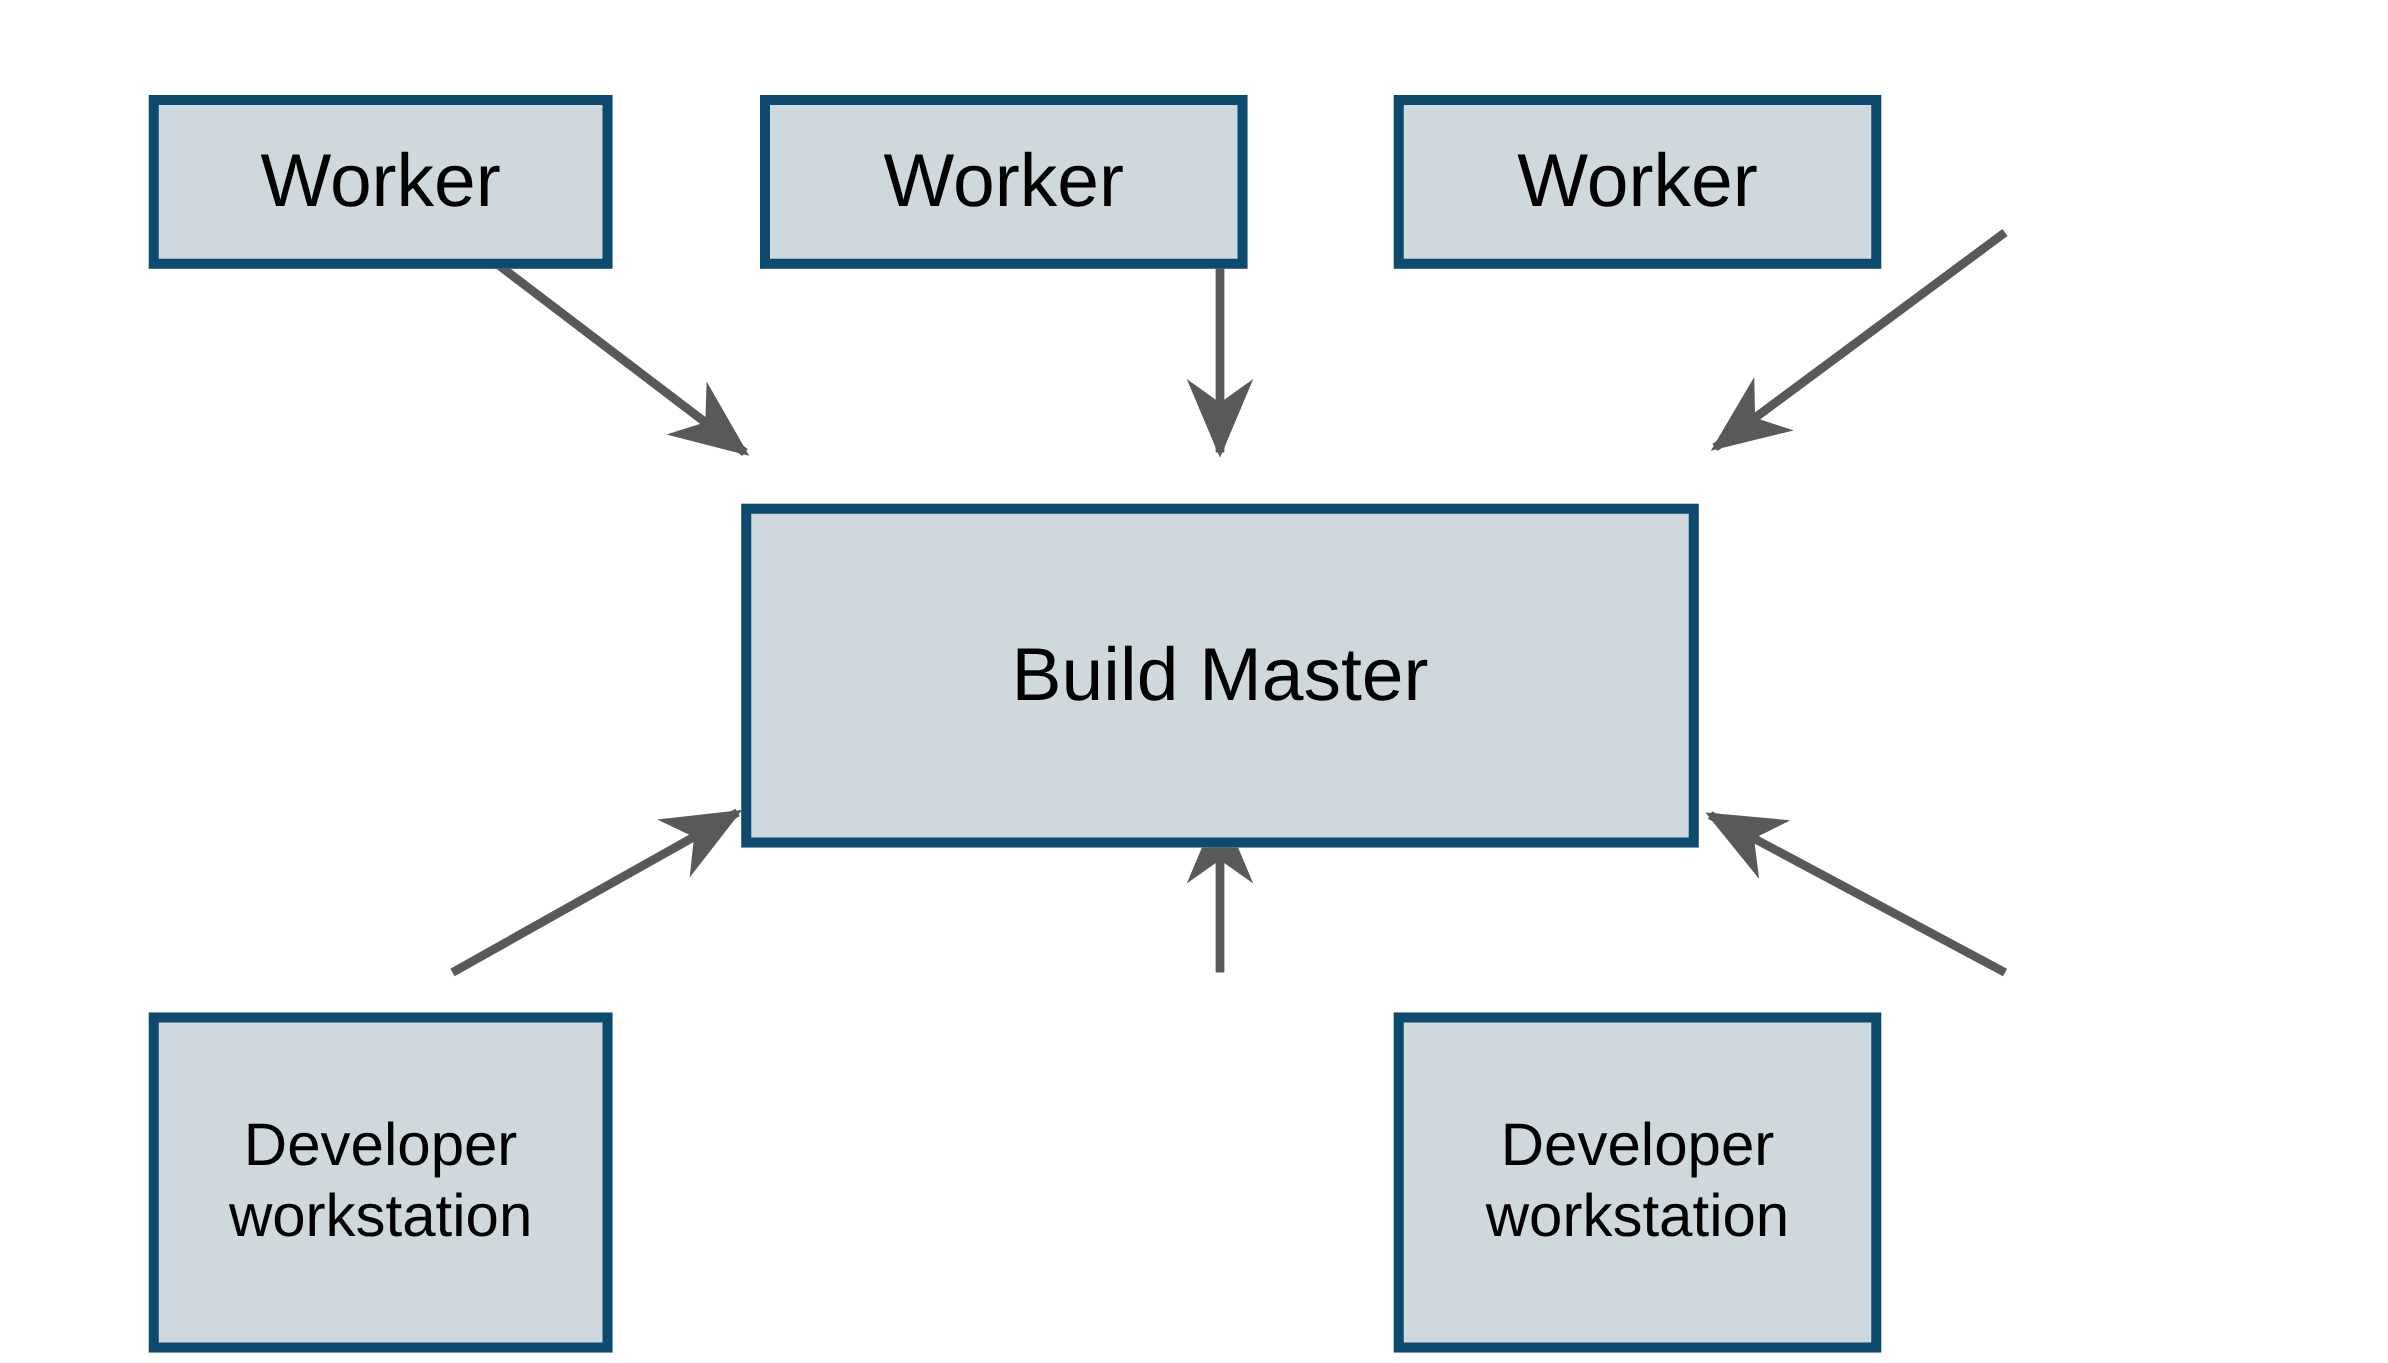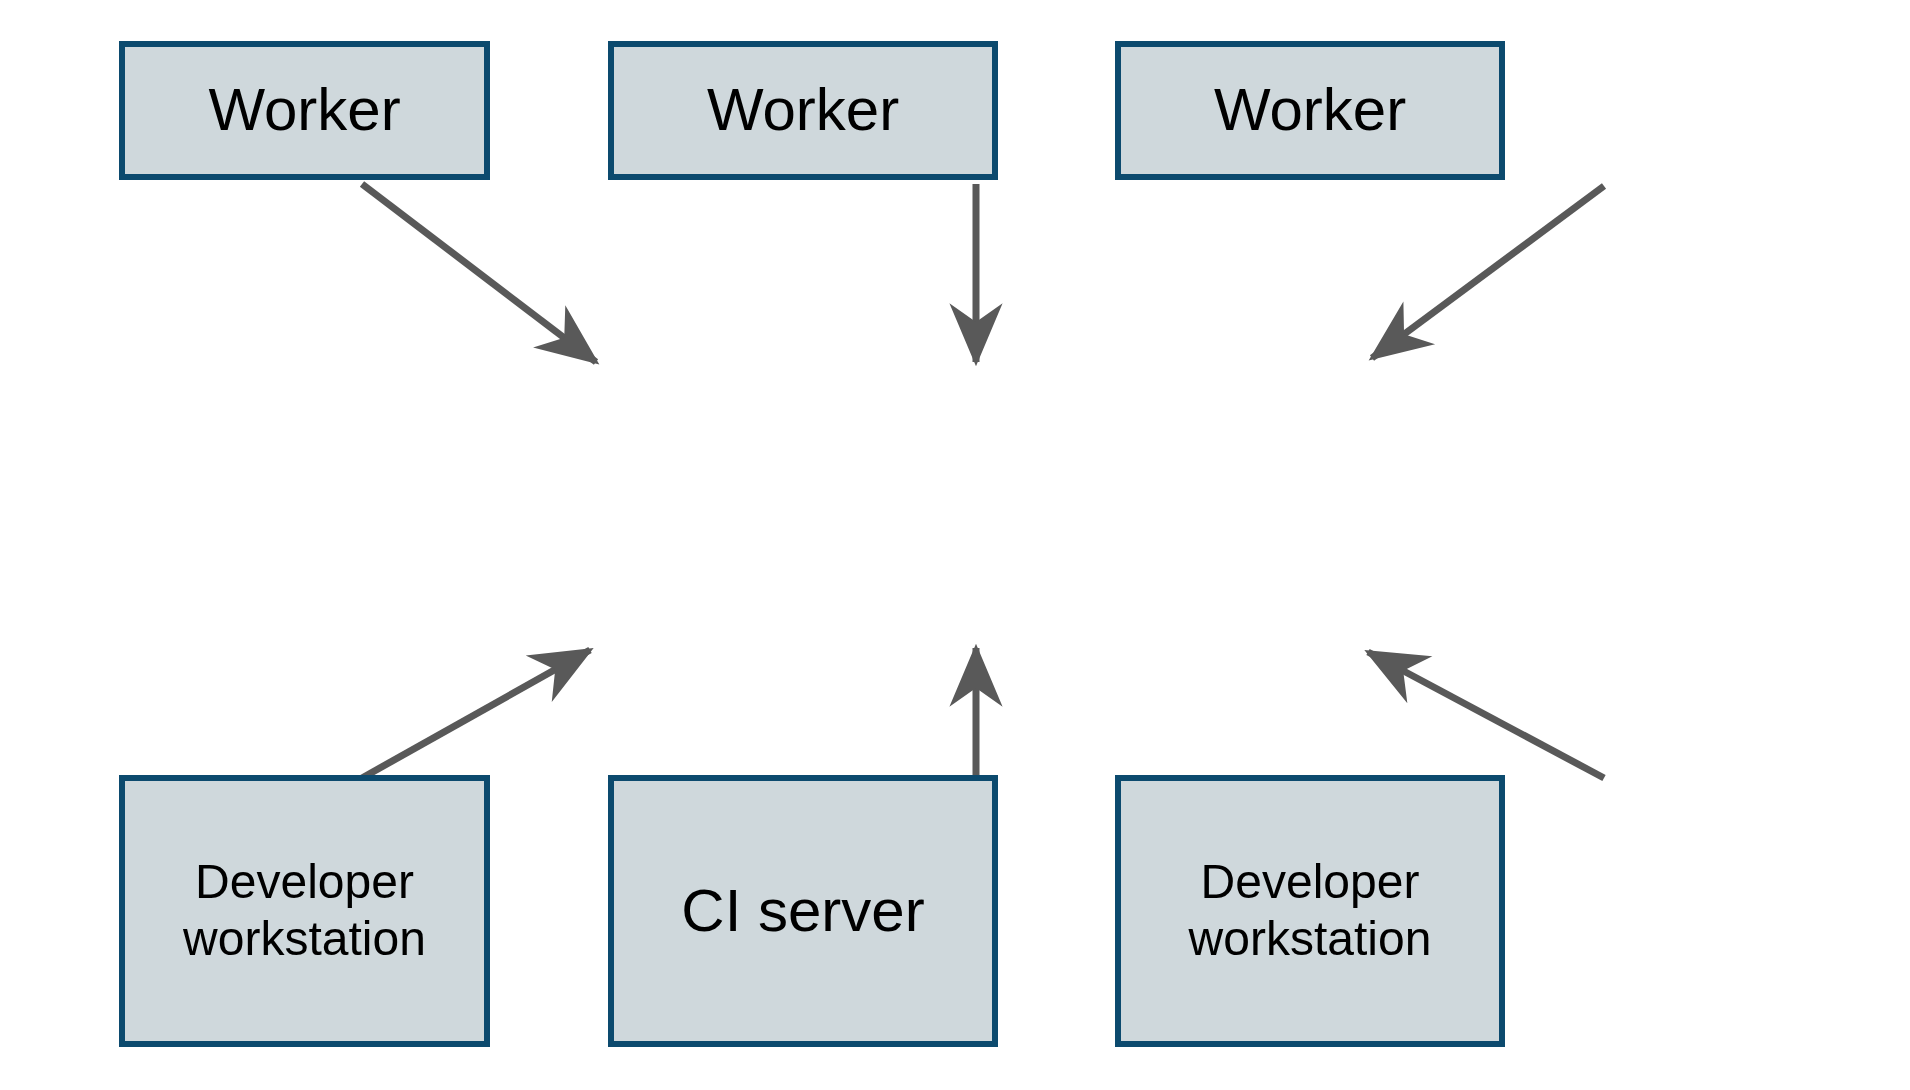--- a/index.html
+++ b/index.html
@@ -23,26 +23,27 @@
     left: 0;
     top: 0;
     width: 1910px;
     height: 1090px;
     pointer-events: none;
   }
   .node {
     position: absolute;
     box-sizing: border-box;
     background: #cfd8dc;
-    border: 6px solid #0c4a6e;
+    border: 8px solid #0c4a6e;
     display: flex;
     align-items: center;
     justify-content: center;
     text-align: center;
     z-index: 2;
+    margin-top: 35px;
   }
   .node-label {
     color: #000000;
     font-family: "Liberation Sans", sans-serif;
     font-weight: 400;
     line-height: 1.18;
     white-space: pre-line;
     padding: 0 10px;
   }
   .node-worker .node-label { font-size: 60px; }
@@ -92,28 +93,28 @@
   </div>
 
   <div class="node node-worker" style="left:608px; top:41px; width:390px; height:139px;">
     <span class="node-label">Worker</span>
   </div>
 
   <div class="node node-worker" style="left:1115px; top:41px; width:390px; height:139px;">
     <span class="node-label">Worker</span>
   </div>
 
+  <div class="node node-master" style="left:593px; top:368px; width:766px; height:275px;">
+    <span class="node-label">Build Master</span>
+  </div>
 
   <div class="node node-dev" style="left:119px; top:775px; width:371px; height:272px;">
     <span class="node-label">Developer
 workstation</span>
   </div>
 
-  <div class="node node-ci" style="left:608px; top:775px; width:390px; height:272px;">
-    <span class="node-label">CI server</span>
-  </div>
 
   <div class="node node-dev" style="left:1115px; top:775px; width:390px; height:272px;">
     <span class="node-label">Developer
 workstation</span>
   </div>
 
 </div>
 
 </body></html>

